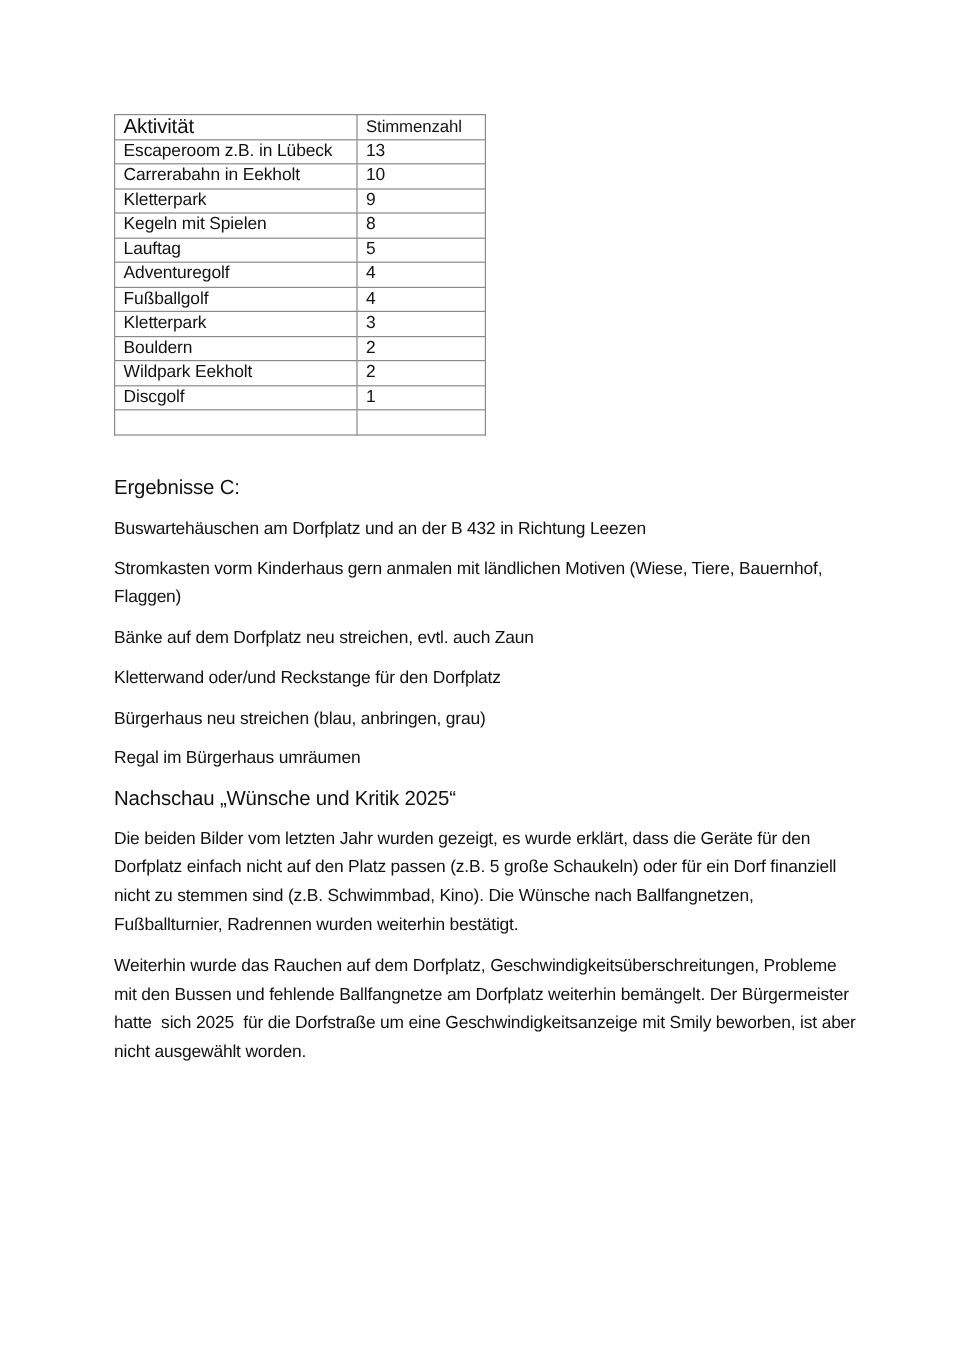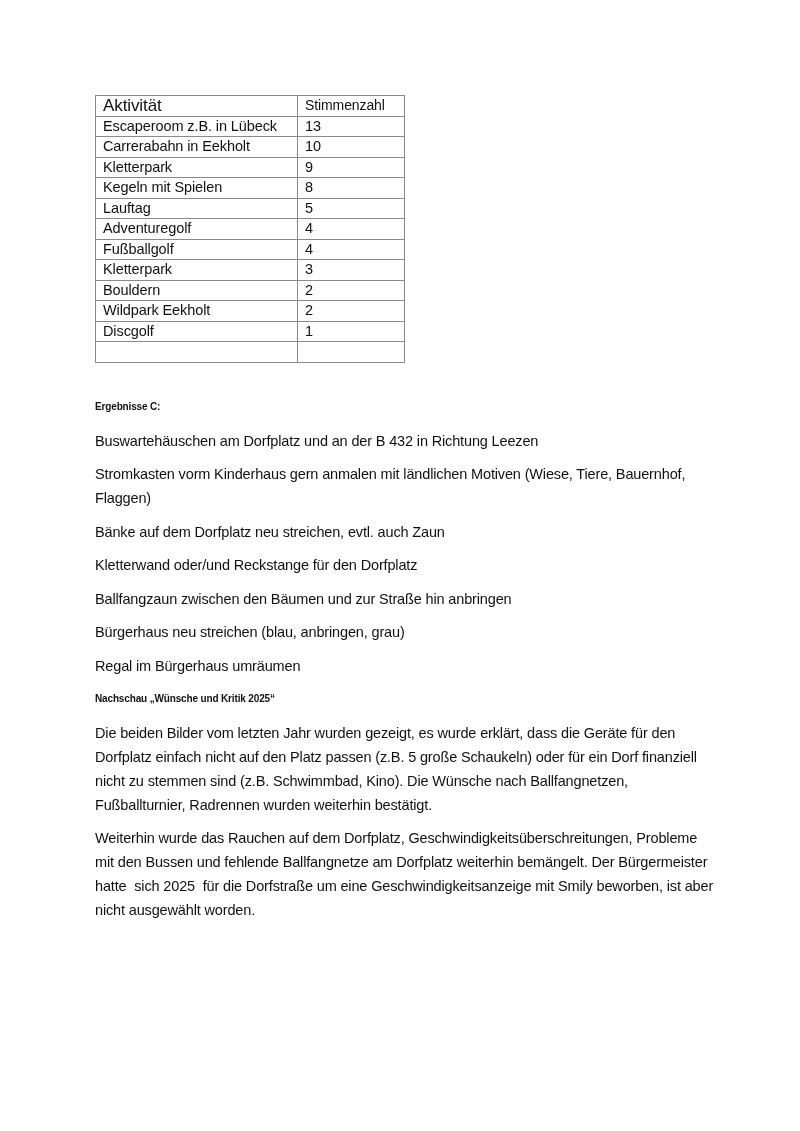--- a/index.html
+++ b/index.html
@@ -58,22 +58,22 @@
       top: 395px;
       width: 620px;
       font-size: 14.5px;
       line-height: 24px;
       letter-spacing: -0.15px;
     }
     .content p {
       margin: 0 0 9.5px 0;
     }
     .content h2 {
-      font-size: 10px;
-      font-weight: bold;
+      font-size: 17px;
+      font-weight: normal;
       margin: 0 0 9.5px 0;
       line-height: 24px;
     }
     .content p.para {
       line-height: 24px;
     }
   </style>
 </head>
 <body>
 
@@ -139,21 +139,20 @@
     </tr>
   </tbody>
     </table>
 
   <div class="content">
     <h2>Ergebnisse C:</h2>
     <p>Buswartehäuschen am Dorfplatz und an der B 432 in Richtung Leezen</p>
     <p>Stromkasten vorm Kinderhaus gern anmalen mit ländlichen Motiven (Wiese, Tiere, Bauernhof, Flaggen)</p>
     <p>Bänke auf dem Dorfplatz neu streichen, evtl. auch Zaun</p>
     <p>Kletterwand oder/und Reckstange für den Dorfplatz</p>
-    <p>Ballfangzaun zwischen den Bäumen und zur Straße hin anbringen</p>
     <p>Bürgerhaus neu streichen (blau, anbringen, grau)</p>
     <p>Regal im Bürgerhaus umräumen</p>
 
     <h2>Nachschau „Wünsche und Kritik 2025“</h2>
     <p class="para">Die beiden Bilder vom letzten Jahr wurden gezeigt, es wurde erklärt, dass die Geräte für den Dorfplatz einfach nicht auf den Platz passen (z.B. 5 große Schaukeln) oder für ein Dorf finanziell nicht zu stemmen sind (z.B. Schwimmbad, Kino). Die Wünsche nach Ballfangnetzen, Fußballturnier, Radrennen wurden weiterhin bestätigt.</p>
     <p class="para" style="white-space: pre-wrap;">Weiterhin wurde das Rauchen auf dem Dorfplatz, Geschwindigkeitsüberschreitungen, Probleme mit den Bussen und fehlende Ballfangnetze am Dorfplatz weiterhin bemängelt. Der Bürgermeister hatte  sich 2025  für die Dorfstraße um eine Geschwindigkeitsanzeige mit Smily beworben, ist aber nicht ausgewählt worden.</p>
   </div>
 
 </div>
 

